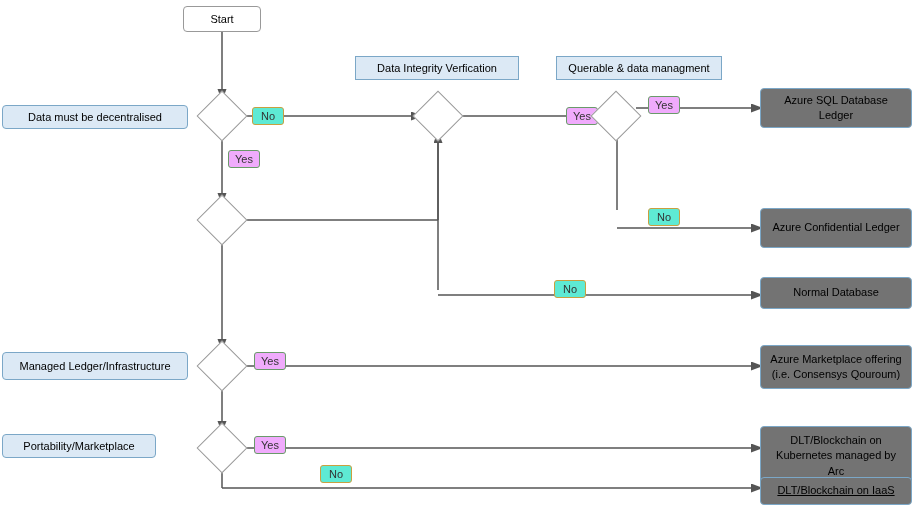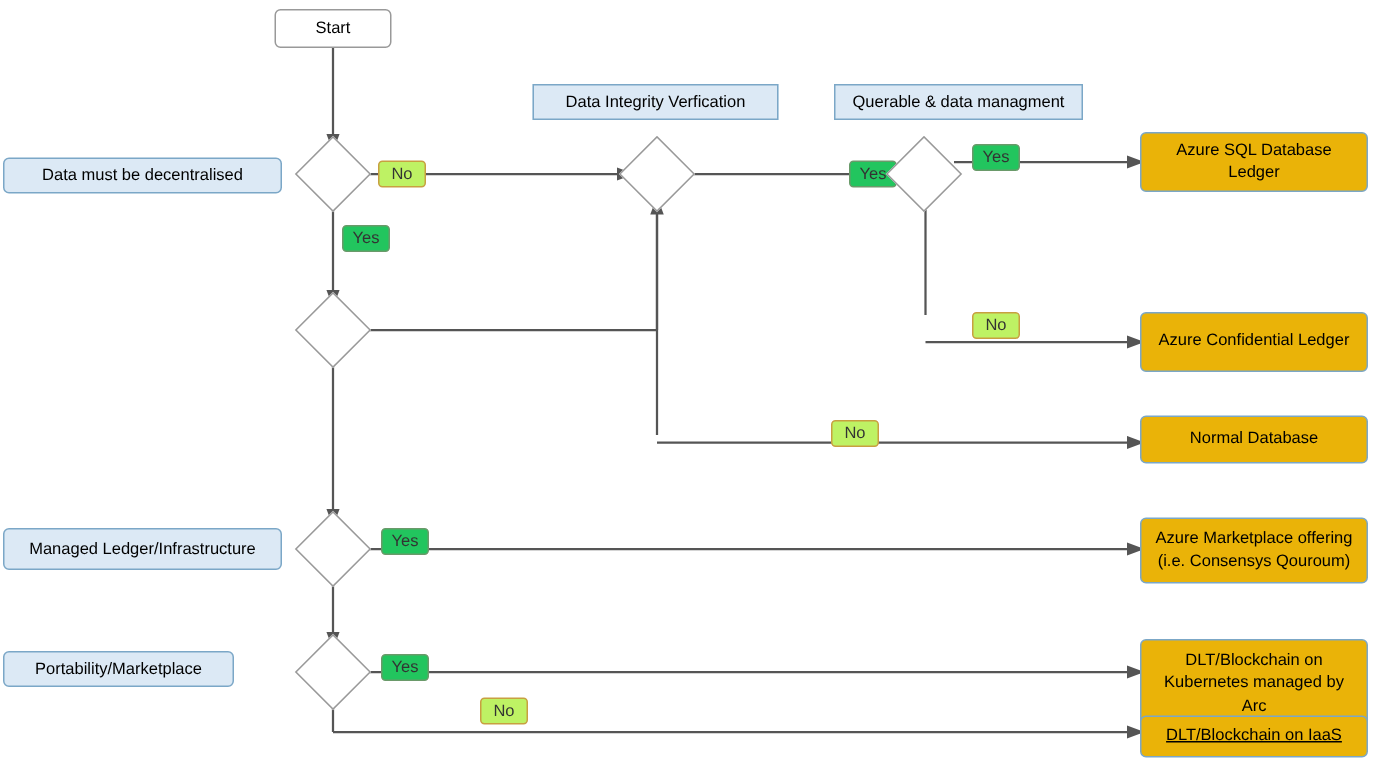--- a/index.html
+++ b/index.html
@@ -38,43 +38,43 @@
       padding: 4px 8px;
     }
     .rect-blue {
       border: 1px solid #7ba7c7;
       background: #dce9f5;
       border-radius: 4px;
       padding: 4px 7px;
     }
     .rect-result {
       border: 1px solid #7ba7c7;
-      background: #eab308;
+      background: #737373;
       border-radius: 4px;
       padding: 6px 8px;
       text-align: center;
       line-height: 1.4;
     }
     .diamond {
       width: 36px;
       height: 36px;
       background: #fff;
       border: 1px solid #999;
       transform: rotate(45deg);
     }
     .label-yes {
       border: 1px solid #6a9a6a;
-      background: #22c55e;
+      background: #f0abfc;
       border-radius: 3px;
       padding: 2px 6px;
       color: #333;
     }
     .label-no {
       border: 1px solid #c8a040;
-      background: #bef264;
+      background: #5eead4;
       border-radius: 3px;
       padding: 2px 6px;
       color: #333;
     }
     .label-header {
       border: 1px solid #7ba7c7;
       background: #dce9f5;
       border-radius: 0;
       padding: 3px 10px;
     }

